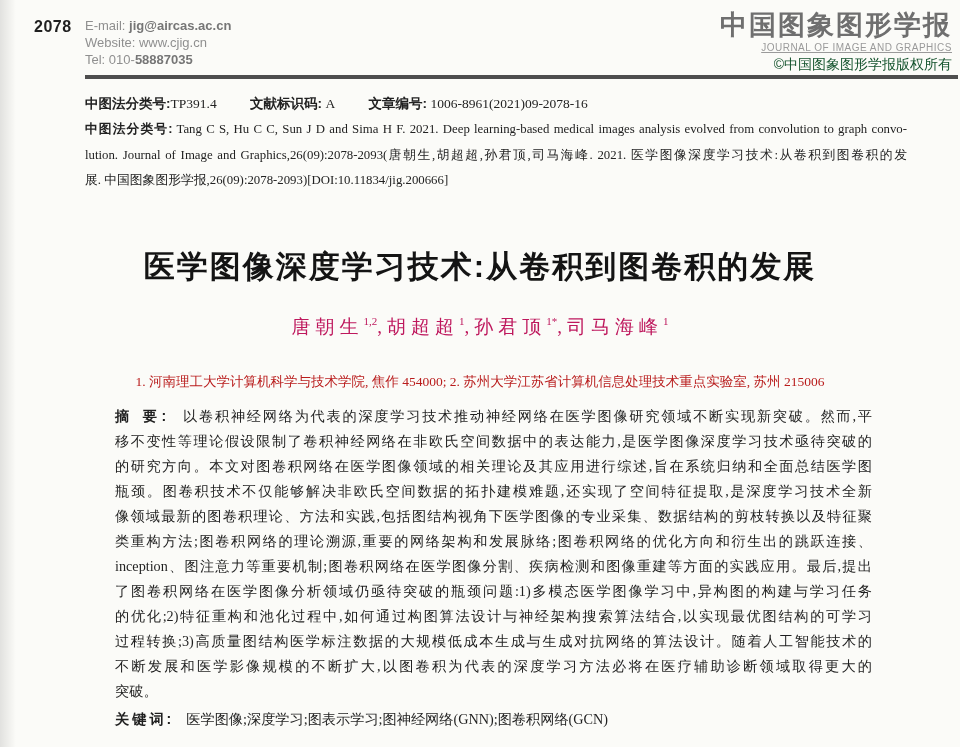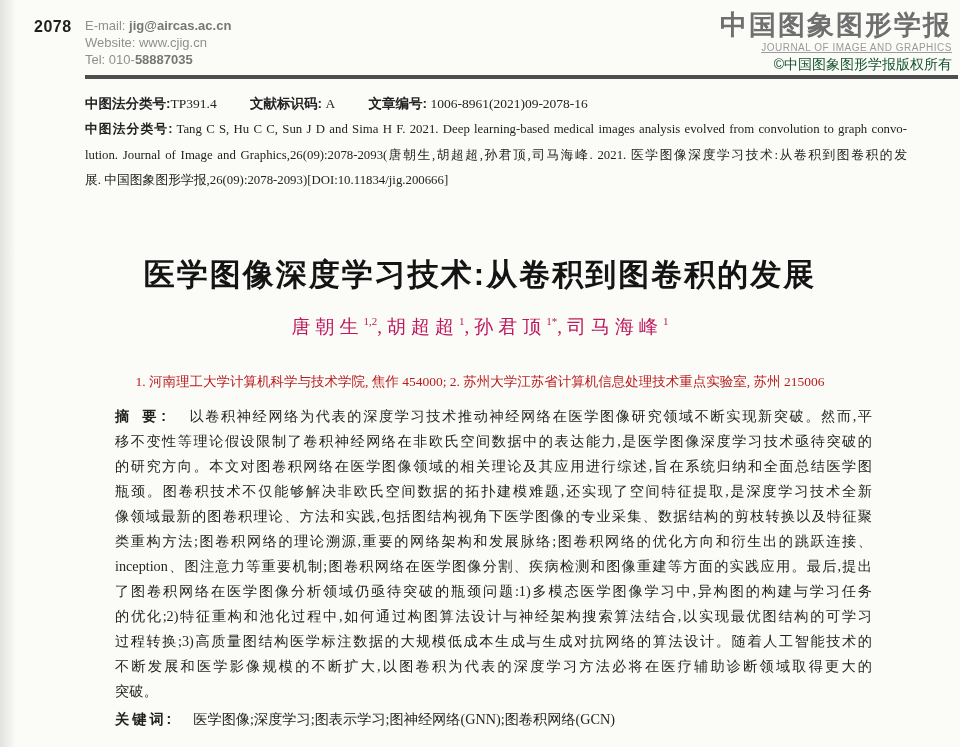--- a/index.html
+++ b/index.html
@@ -78,21 +78,21 @@
   }
 
   
   .abstract{
     position:absolute;left:115px;top:404px;width:757px;
     font-size:14.2px;line-height:25px;color:#1f1f1f;
   }
   .abs-line{height:25px;}
   .abs-line .lab, .kw .lab{
     font-family:"Liberation Sans","DejaVu Sans",sans-serif;
-    font-weight:bold;letter-spacing:3px;margin-right:19px;
+    font-weight:bold;letter-spacing:3px;margin-right:12px;
   }
   .kw{margin-top:3px;}
 </style>
 </head>
 <body>
 
 <div class="page">
 
   <div class="page-num">2078</div>
 
@@ -115,21 +115,21 @@
     <span class="grp"><span class="lab">文献标识码:</span> <span>A</span></span>
     <span class="grp"><span class="lab">文章编号:</span> <span>1006-8961(2021)09-2078-16</span></span>
   </div>
 
   <div class="citation">
     <div class="jline"><span class="lab">中图法分类号:</span><span>Tang C S, Hu C C, Sun J D and Sima H F. 2021. Deep learning-based medical images analysis evolved from convolution to graph convo-</span></div>
     <div class="jline">lution. Journal of Image and Graphics,26(09):2078-2093(唐朝生,胡超超,孙君顶,司马海峰. 2021. 医学图像深度学习技术:从卷积到图卷积的发</div>
     <div class="lline">展. 中国图象图形学报,26(09):2078-2093)[DOI:10.11834/jig.200666]</div>
   </div>
 
-  <h1 class="title" style="margin:16px;">医学图像深度学习技术:从卷积到图卷积的发展</h1>
+  <h1 class="title" style="margin:8px;">医学图像深度学习技术:从卷积到图卷积的发展</h1>
 
   <div class="authors">
     <span><span>唐朝生</span><sup>1,2</sup></span><span><span>,胡超超</span><sup>1</sup></span><span><span>,孙君顶</span><sup>1*</sup></span><span><span>,司马海峰</span><sup>1</sup></span>
   </div>
 
   <div class="affil">1. 河南理工大学计算机科学与技术学院, 焦作 454000; 2. 苏州大学江苏省计算机信息处理技术重点实验室, 苏州 215006</div>
 
   <div class="abstract">
     <div class="abs-line jline"><span class="lab">摘 要:</span><span>以卷积神经网络为代表的深度学习技术推动神经网络在医学图像研究领域不断实现新突破。然而,平</span></div>
     <div class="abs-line jline">移不变性等理论假设限制了卷积神经网络在非欧氏空间数据中的表达能力,是医学图像深度学习技术亟待突破的</div>

